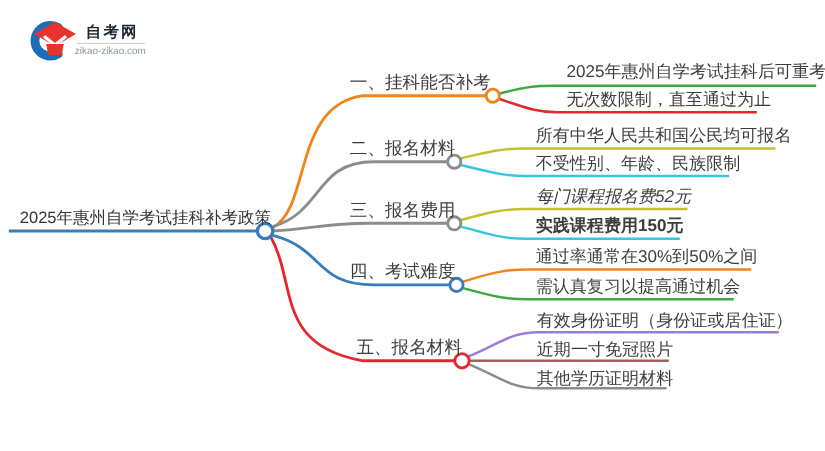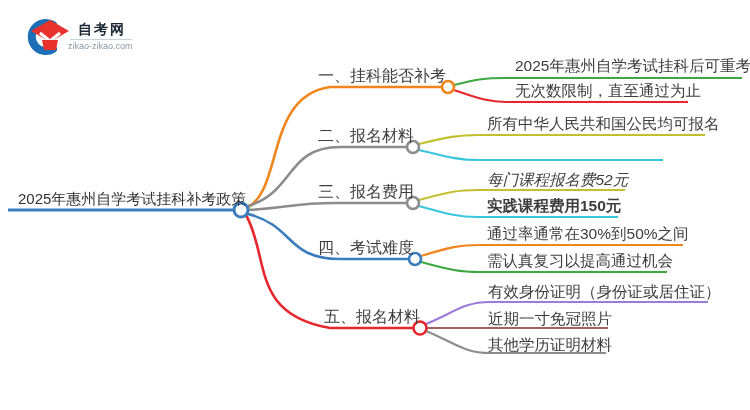--- a/index.html
+++ b/index.html
@@ -74,20 +74,21 @@
 
   <div class="lbl lbl-branch" style="left:318px;top:67px;">一、挂科能否补考</div>
   <div class="lbl lbl-branch" style="left:318px;top:127px;">二、报名材料</div>
   <div class="lbl lbl-branch" style="left:318px;top:183px;">三、报名费用</div>
   <div class="lbl lbl-branch" style="left:318px;top:239px;">四、考试难度</div>
   <div class="lbl lbl-branch" style="left:324px;top:308px;">五、报名材料</div>
 
   <div class="lbl lbl-sub" style="left:515px;top:57px;">2025年惠州自学考试挂科后可重考</div>
   <div class="lbl lbl-sub" style="left:515px;top:82px;">无次数限制，直至通过为止</div>
   <div class="lbl lbl-sub" style="left:487px;top:115px;">所有中华人民共和国公民均可报名</div>
+  <div class="lbl lbl-sub" style="left:487px;top:141px;">不受性别、年龄、民族限制</div>
   <div class="lbl lbl-sub" style="left:487px;top:171px;font-style:italic;">每门课程报名费52元</div>
   <div class="lbl lbl-sub" style="left:487px;top:197px;font-weight:bold;">实践课程费用150元</div>
   <div class="lbl lbl-sub" style="left:487px;top:225px;">通过率通常在30%到50%之间</div>
   <div class="lbl lbl-sub" style="left:487px;top:252px;">需认真复习以提高通过机会</div>
   <div class="lbl lbl-sub" style="left:488px;top:283px;">有效身份证明（身份证或居住证）</div>
   <div class="lbl lbl-sub" style="left:488px;top:310px;">近期一寸免冠照片</div>
   <div class="lbl lbl-sub" style="left:488px;top:336px;">其他学历证明材料</div>
 
 </div>
 

